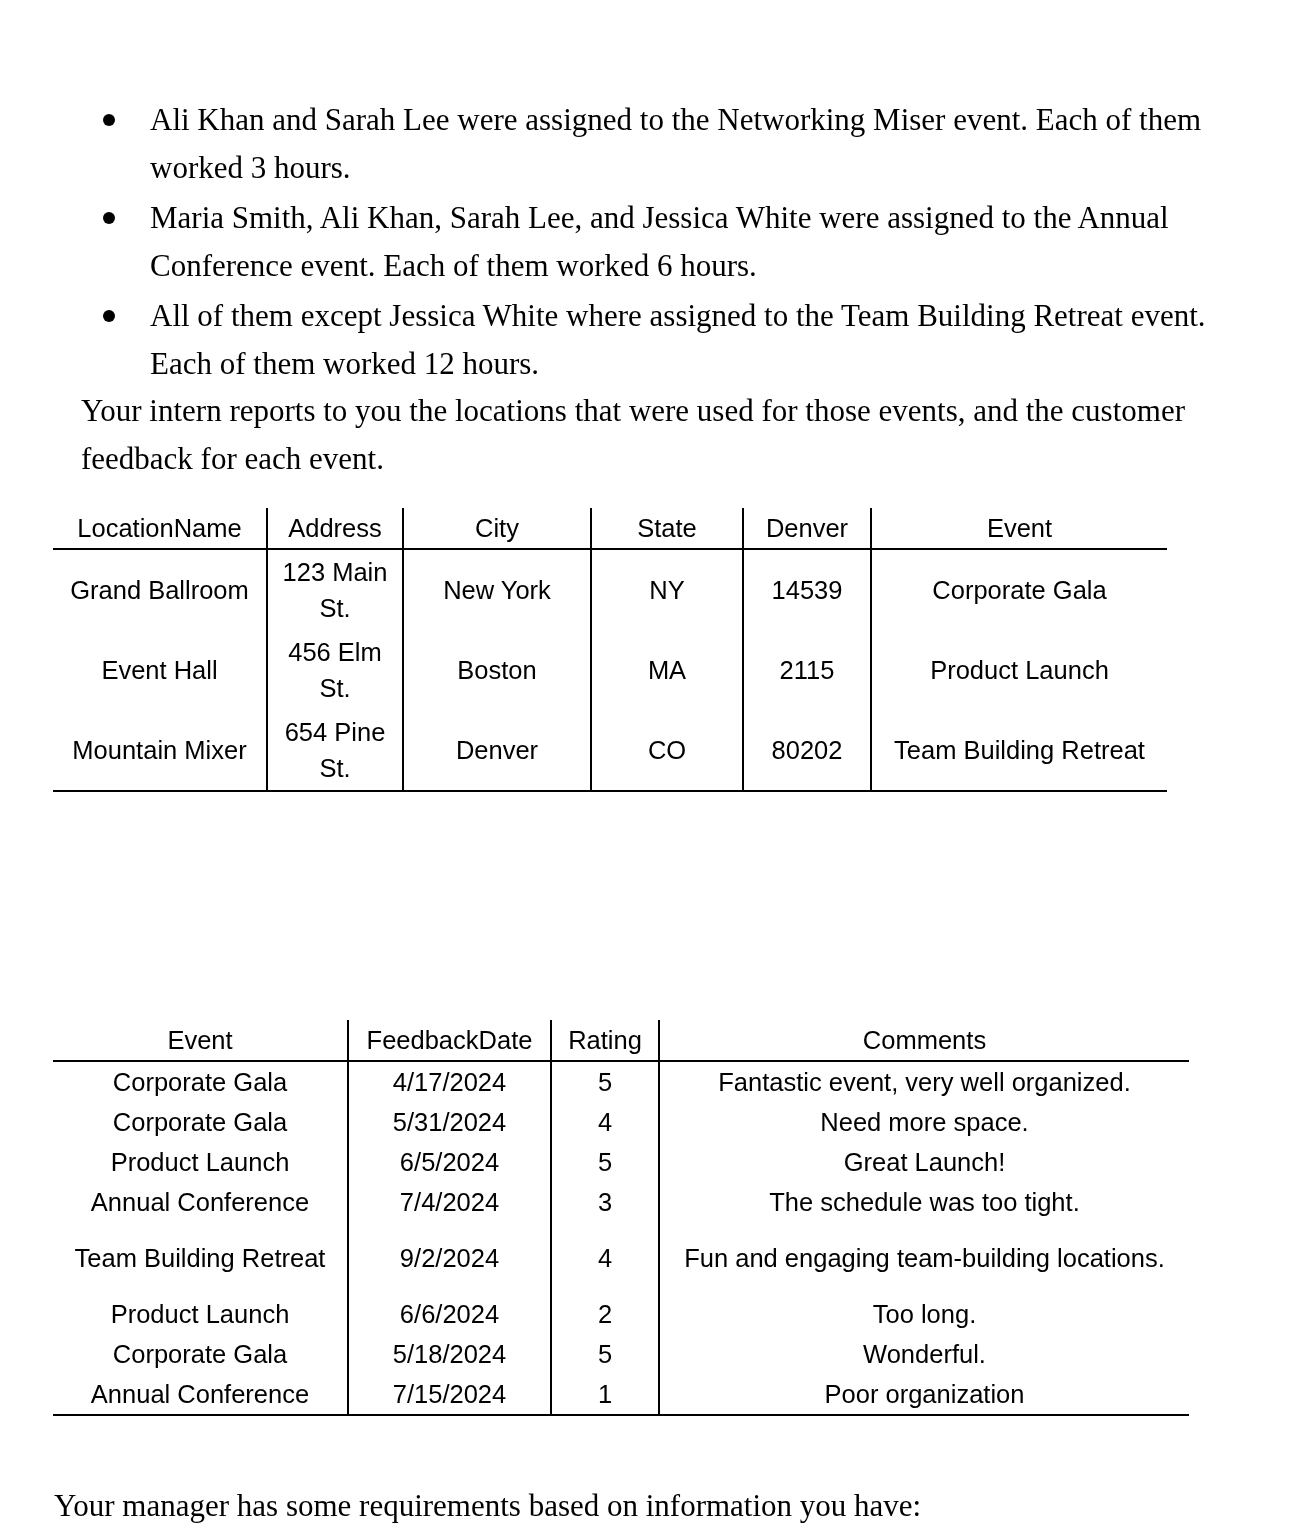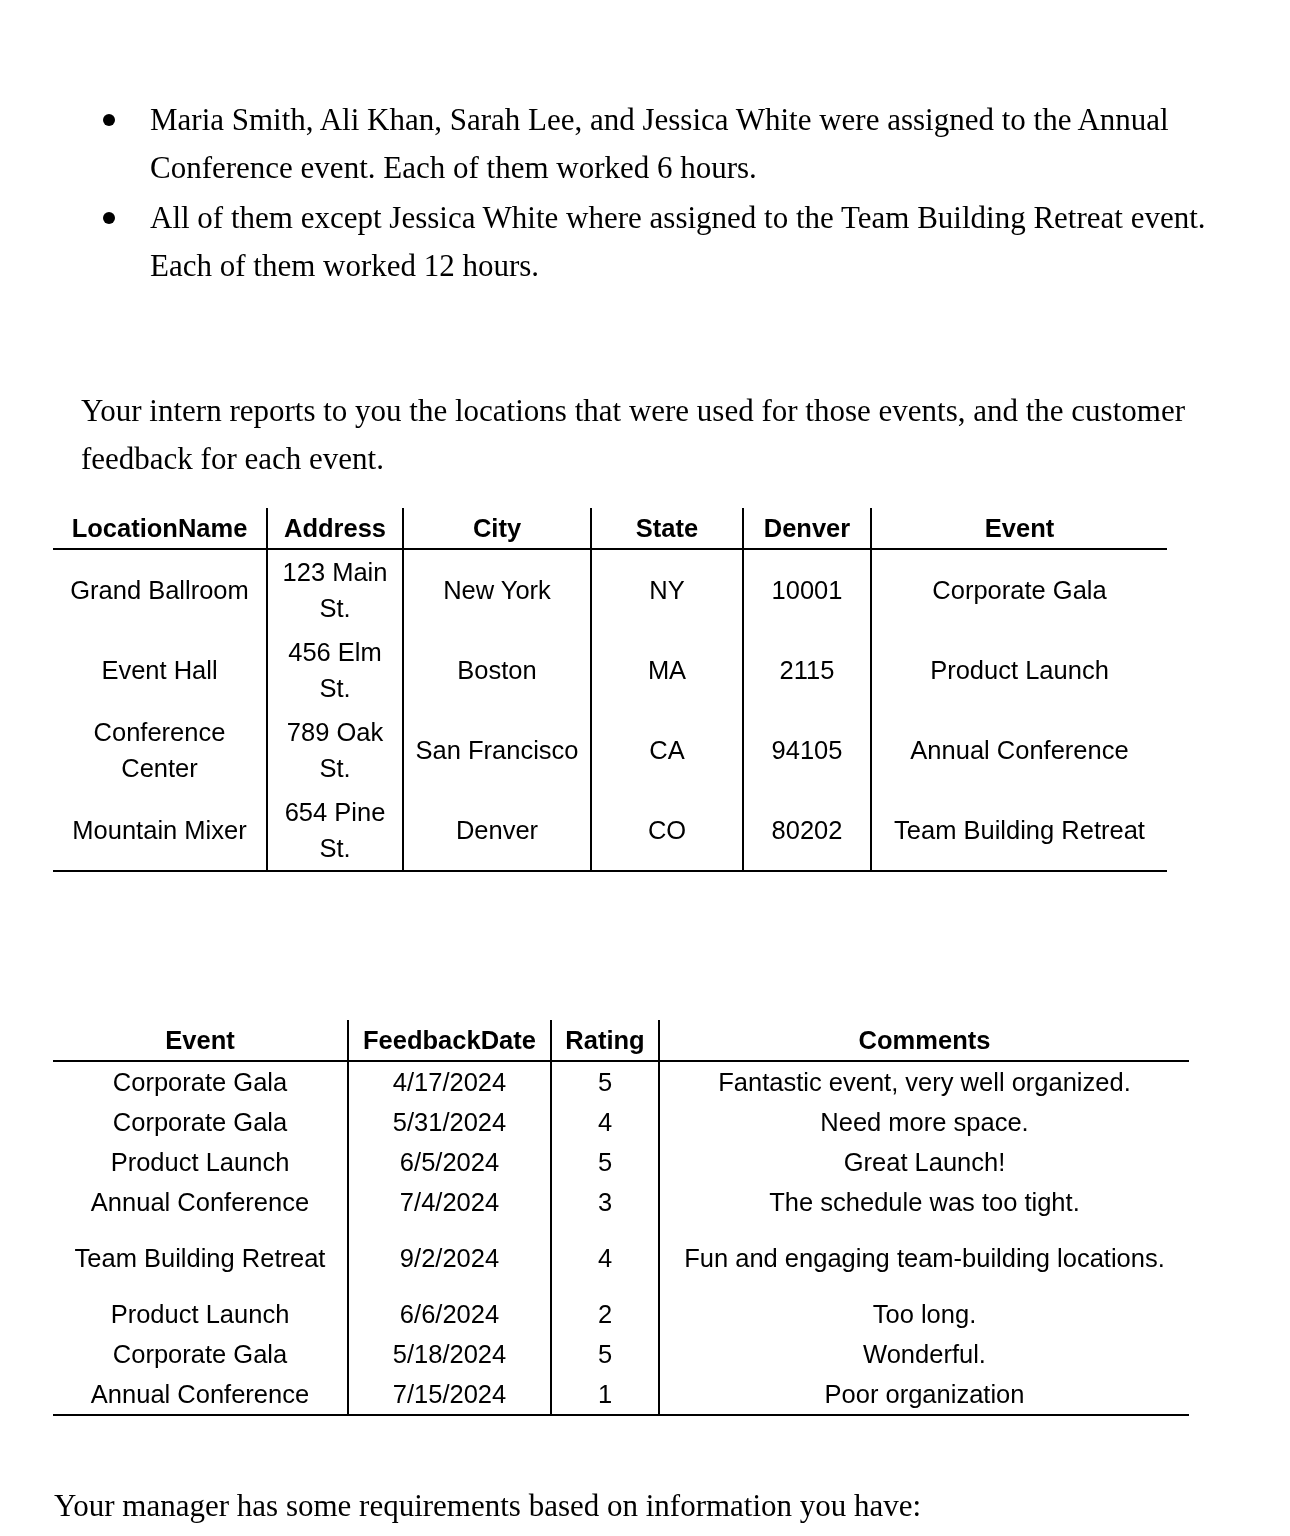--- a/index.html
+++ b/index.html
@@ -12,21 +12,21 @@
 
     .bullets { position: absolute; left: 0; top: 96px; width: 1290px; margin: 0; padding: 0; list-style: none; }
     .bullets li { position: relative; padding-left: 150px; padding-right: 40px; font-size: 31px; line-height: 48px; margin-bottom: 2px; }
     .bullets li .dot { position: absolute; left: 103px; top: 18px; width: 12px; height: 12px; border-radius: 50%; background: #000; }
 
     .para { position: absolute; left: 54px; width: 1200px; font-size: 31px; line-height: 48px; }
     #intro { top: 387px; margin-left: 27px; }
     #manager { top: 1482px; }
 
     table.doc { position: absolute; border-collapse: collapse; font-size: 25.5px; }
-    table.doc th { font-weight: bold; text-align: center; padding: 0 6px; height: 40px; border-bottom: 2px solid #000; vertical-align: middle; }
+    table.doc th { font-weight: normal; text-align: center; padding: 0 6px; height: 40px; border-bottom: 2px solid #000; vertical-align: middle; }
     table.doc td { text-align: center; vertical-align: middle; padding: 0 6px; line-height: 36px; }
     table.doc th + th, table.doc td + td { border-left: 2px solid #000; margin-left: 42px; }
     table.doc tbody tr:last-child td { border-bottom: 2px solid #000; }
 
     #locations { left: 53px; top: 508px; width: 1114px; }
     #locations td { height: 80px; }
     #locations col.c1 { width: 214px; }
     #locations col.c2 { width: 136px; }
     #locations col.c3 { width: 188px; }
     #locations col.c4 { width: 152px; }
@@ -38,20 +38,21 @@
     #feedback tr.tall td { height: 72px; }
     #feedback col.f1 { width: 295px; }
     #feedback col.f2 { width: 203px; }
     #feedback col.f3 { width: 108px; }
     #feedback col.f4 { width: 530px; }
   </style>
 </head>
 <body>
 
 <ul class="bullets serif">
+  <li><span class="dot"></span><span>Ali Khan and Sarah Lee were assigned to the Networking Miser event. Each of them worked 3 hours.</span></li>
   <li><span class="dot"></span><span>Maria Smith, Ali Khan, Sarah Lee, and Jessica White were assigned to the Annual Conference event. Each of them worked 6 hours.</span></li>
   <li><span class="dot"></span><span>All of them except Jessica White where assigned to the Team Building Retreat event. Each of them worked 12 hours.</span></li>
 </ul>
 
 <div id="intro" class="para serif">Your intern reports to you the locations that were used for those events, and the customer feedback for each event.</div>
 
 <table id="locations" class="doc sans">
   <colgroup>
       <col class="c1">
       <col class="c2">
@@ -69,38 +70,30 @@
       <th>Denver</th>
       <th>Event</th>
     </tr>
   </thead>
   <tbody>
     <tr>
       <td>Grand Ballroom</td>
       <td>123 Main St.</td>
       <td>New York</td>
       <td>NY</td>
-      <td>10001</td>
+      <td>14539</td>
       <td>Corporate Gala</td>
     </tr>
     <tr>
       <td>Event Hall</td>
       <td>456 Elm St.</td>
       <td>Boston</td>
       <td>MA</td>
       <td>2115</td>
       <td>Product Launch</td>
-    </tr>
-    <tr>
-      <td>Conference Center</td>
-      <td>789 Oak St.</td>
-      <td>San Francisco</td>
-      <td>CA</td>
-      <td>94105</td>
-      <td>Annual Conference</td>
     </tr>
     <tr>
       <td>Mountain Mixer</td>
       <td>654 Pine St.</td>
       <td>Denver</td>
       <td>CO</td>
       <td>80202</td>
       <td>Team Building Retreat</td>
     </tr>
   </tbody>

